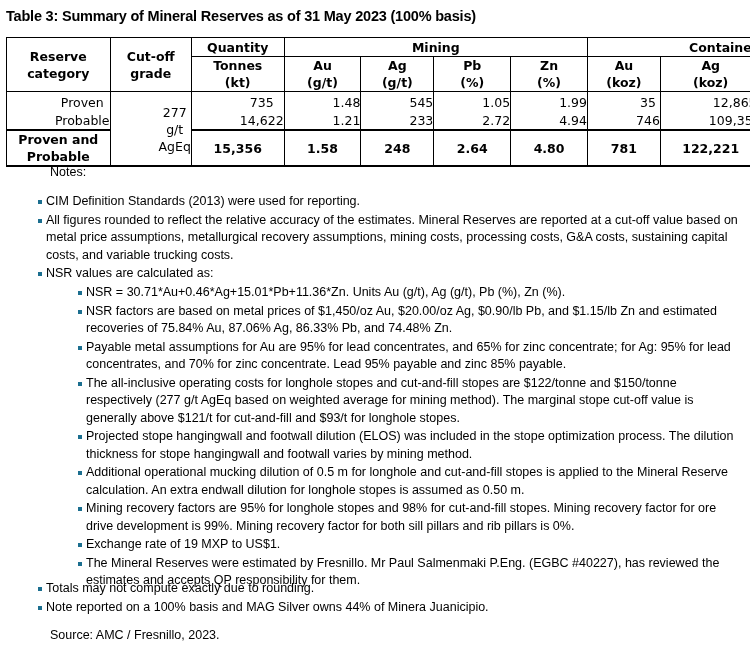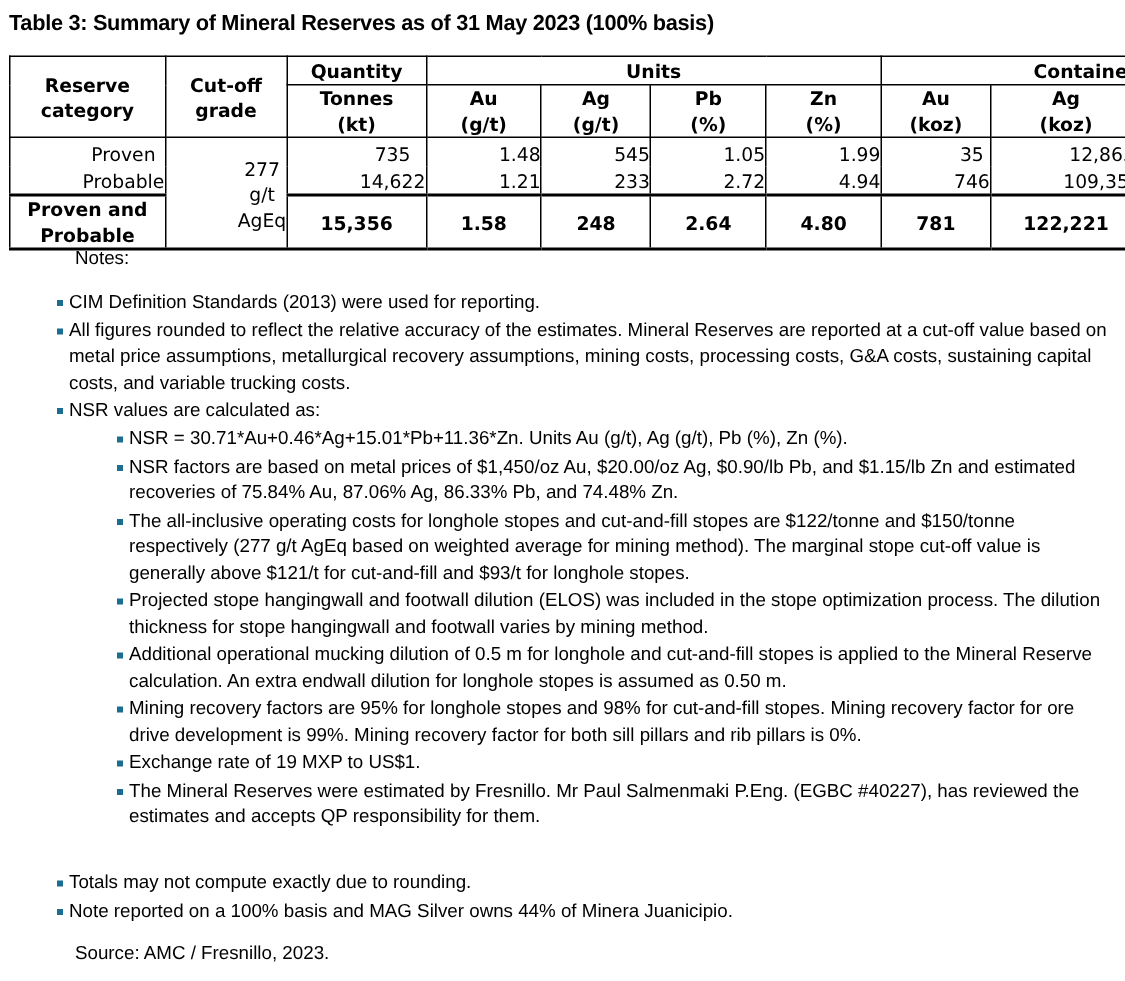--- a/index.html
+++ b/index.html
@@ -55,21 +55,21 @@
     <col style="width:44px">
       <col style="width:84px">
       <col style="width:42px">
       <col style="width:40px">
   </colgroup>
   <tbody>
       <tr class="hdr1">
     <th rowspan="2">Reserve category</th>
     <th rowspan="2">Cut-off grade</th>
     <th>Quantity</th>
-    <th colspan="4">Units</th>
+    <th colspan="4">Mining</th>
     <th colspan="4">Contained metal</th>
   </tr>
   <tr class="hdr2">
     <th><span>Tonnes</span><br><span>(kt)</span></th>
     <th><span>Au</span><br><span>(g/t)</span></th>
     <th><span>Ag</span><br><span>(g/t)</span></th>
     <th><span>Pb</span><br><span>(%)</span></th>
     <th><span>Zn</span><br><span>(%)</span></th>
     <th><span>Au</span><br><span>(koz)</span></th>
     <th><span>Ag</span><br><span>(koz)</span></th>
@@ -137,20 +137,24 @@
   <li class="note">
       <span class="bullet" style="background: rgb(27, 110, 143);"></span>
       <span class="note-text">NSR = 30.71*Au+0.46*Ag+15.01*Pb+11.36*Zn. Units Au (g/t), Ag (g/t), Pb (%), Zn (%).</span>
     </li>
   <li class="note">
       <span class="bullet" style="background: rgb(27, 110, 143);"></span>
       <span class="note-text">NSR factors are based on metal prices of $1,450/oz Au, $20.00/oz Ag, $0.90/lb Pb, and $1.15/lb Zn and estimated recoveries of 75.84% Au, 87.06% Ag, 86.33% Pb, and 74.48% Zn.</span>
     </li>
   <li class="note">
       <span class="bullet" style="background: rgb(27, 110, 143);"></span>
+      <span class="note-text">Payable metal assumptions for Au are 95% for lead concentrates, and 65% for zinc concentrate; for Ag: 95% for lead concentrates, and 70% for zinc concentrate. Lead 95% payable and zinc 85% payable.</span>
+    </li>
+  <li class="note">
+      <span class="bullet" style="background: rgb(27, 110, 143);"></span>
       <span class="note-text">The all-inclusive operating costs for longhole stopes and cut-and-fill stopes are $122/tonne and $150/tonne respectively (277 g/t AgEq based on weighted average for mining method). The marginal stope cut-off value is generally above $121/t for cut-and-fill and $93/t for longhole stopes.</span>
     </li>
   <li class="note">
       <span class="bullet" style="background: rgb(27, 110, 143);"></span>
       <span class="note-text">Projected stope hangingwall and footwall dilution (ELOS) was included in the stope optimization process. The dilution thickness for stope hangingwall and footwall varies by mining method.</span>
     </li>
   <li class="note">
       <span class="bullet" style="background: rgb(27, 110, 143);"></span>
       <span class="note-text">Additional operational mucking dilution of 0.5 m for longhole and cut-and-fill stopes is applied to the Mineral Reserve calculation. An extra endwall dilution for longhole stopes is assumed as 0.50 m.</span>
     </li>

